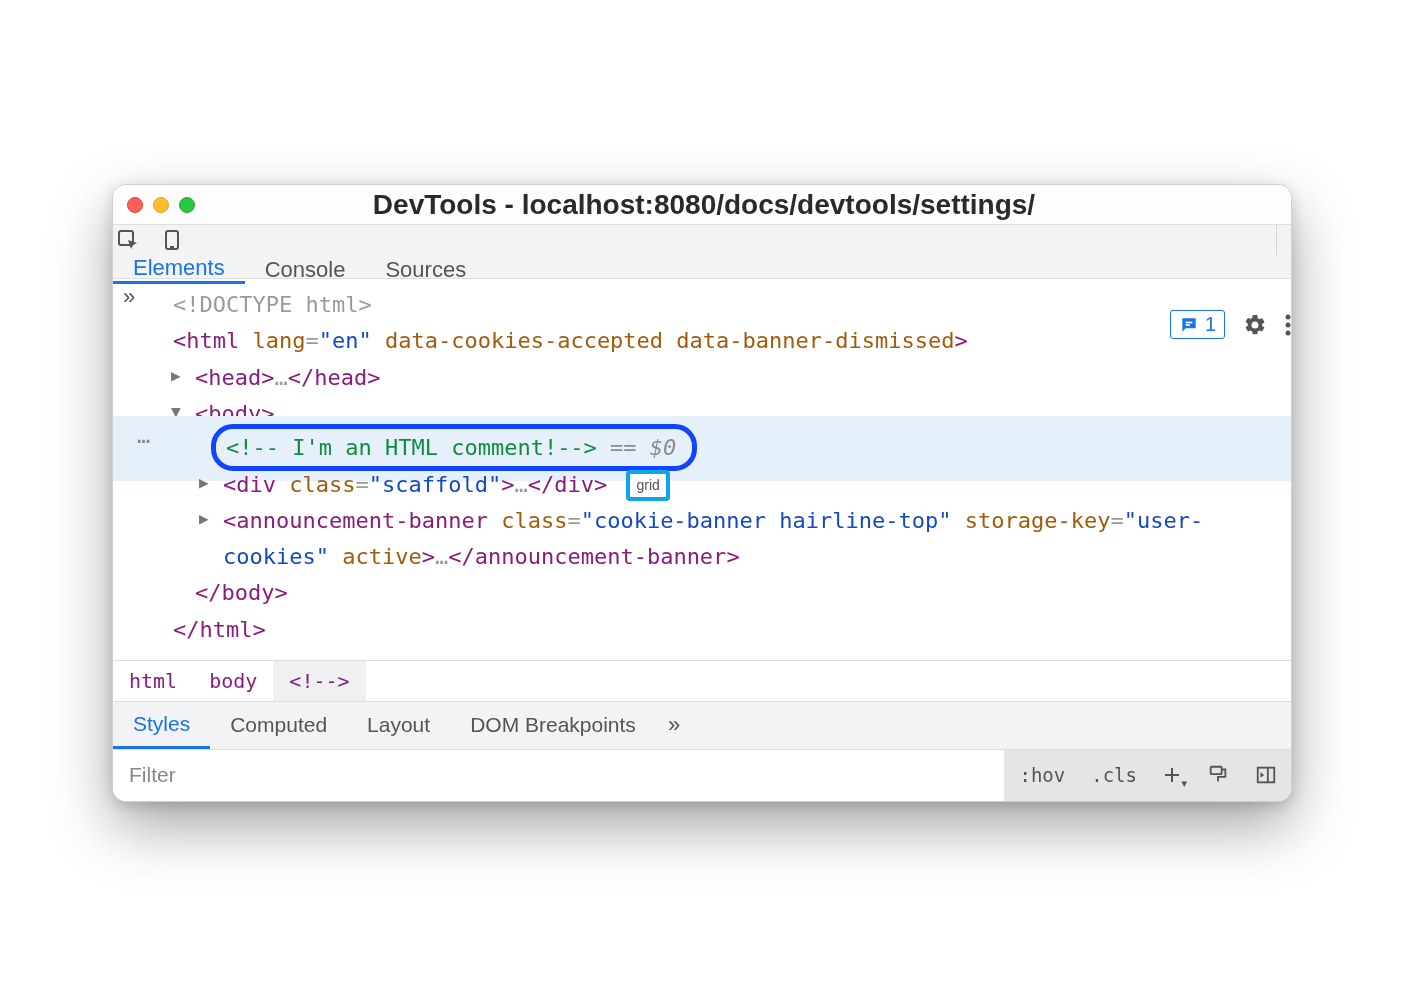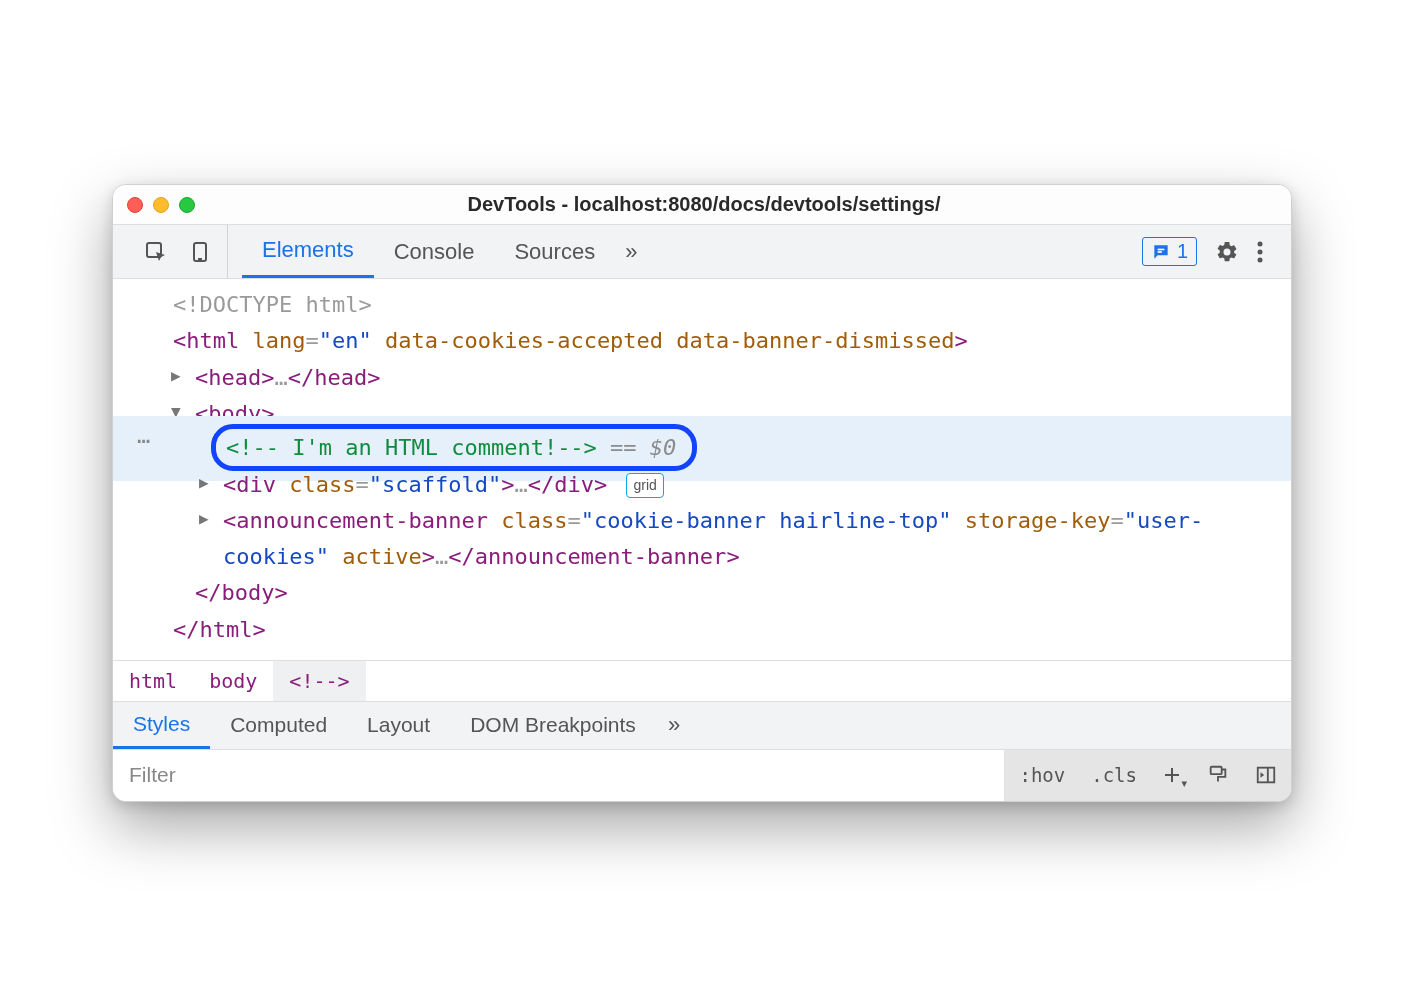--- a/index.html
+++ b/index.html
@@ -23,31 +23,32 @@
     position: relative;
     background: #fdfdfd;
   }
   .traffic { display: flex; gap: 10px; }
   .dot { width: 16px; height: 16px; border-radius: 50%; }
   .dot.red { background: #ff5f57; border: 1px solid #e24138; }
   .dot.yellow { background: #ffbd2e; border: 1px solid #e1a11e; }
   .dot.green { background: #28c840; border: 1px solid #1fa531; }
   .title {
     position: absolute; left: 4px; right: 0; text-align: center;
-    font-weight: 700; font-size: 20px; color: #2a2a2a;
+    font-weight: 700; font-size: 28px; color: #2a2a2a;
     pointer-events: none;
   }
   
   .toolbar {
     height: 54px;
     display: flex;
     align-items: stretch;
-    padding: 0 28px;
+    padding: 0 0;
     border-bottom: 1px solid #dedede;
     background: #f1f3f4;
+    flex-direction: column;
   }
   .tb-left { display: flex; align-items: center; gap: 14px; padding-right: 12px; border-right: 1px solid #d3d3d3; margin-right: 14px; }
   .tb-icon { color: #555; display: flex; align-items: center; justify-content: center; width: 30px; height: 30px; cursor: pointer; }
   .tabs { display: flex; align-items: stretch; }
   .tab {
     display: flex; align-items: center; padding: 0 20px;
     font-size: 22px; color: #555; cursor: pointer;
   }
   .tab.active { color: #1a73e8; border-bottom: 3px solid #1a73e8; font-weight: 500; }
   .tb-more { display:flex; align-items:center; color:#555; font-size:22px; padding:0 10px; }
@@ -72,21 +73,21 @@
   .arrow { position: absolute; left: 58px; top: 3px; color: #777; font-size: 16px; user-select:none; }
   .ln.i2 .arrow { left: 86px; }
   .gray { color: #9a9a9a; }
   .tag { color: #8a1c7c; }
   .attrname { color: #a15c0a; }
   .attrval { color: #1549c1; }
   .comment { color: #118c3f; }
   .marker { color: #8b8b8b; font-style: italic; }
   .badge {
     display: inline-block; font-family: -apple-system, Arial, sans-serif;
-    font-size: 14px; background: #fff; border: 1px solid #0ea5e9; border-radius: 4px;
+    font-size: 14px; background: #fff; border: 4px solid #0ea5e9; border-radius: 4px;
     padding: 0 6px; color: #555; vertical-align: 2px; margin-left: 6px;
   }
   .sel-row { background: #e6f0fb; position: relative; }
   .sel-row::before {
     content: "…"; position: absolute; left: 24px; top: 2px; color: #888; font-size: 22px;
   }
   .highlight-box {
     border: 5px solid #1244ff;
     border-radius: 22px;
     padding: 6px 16px 6px 10px;

